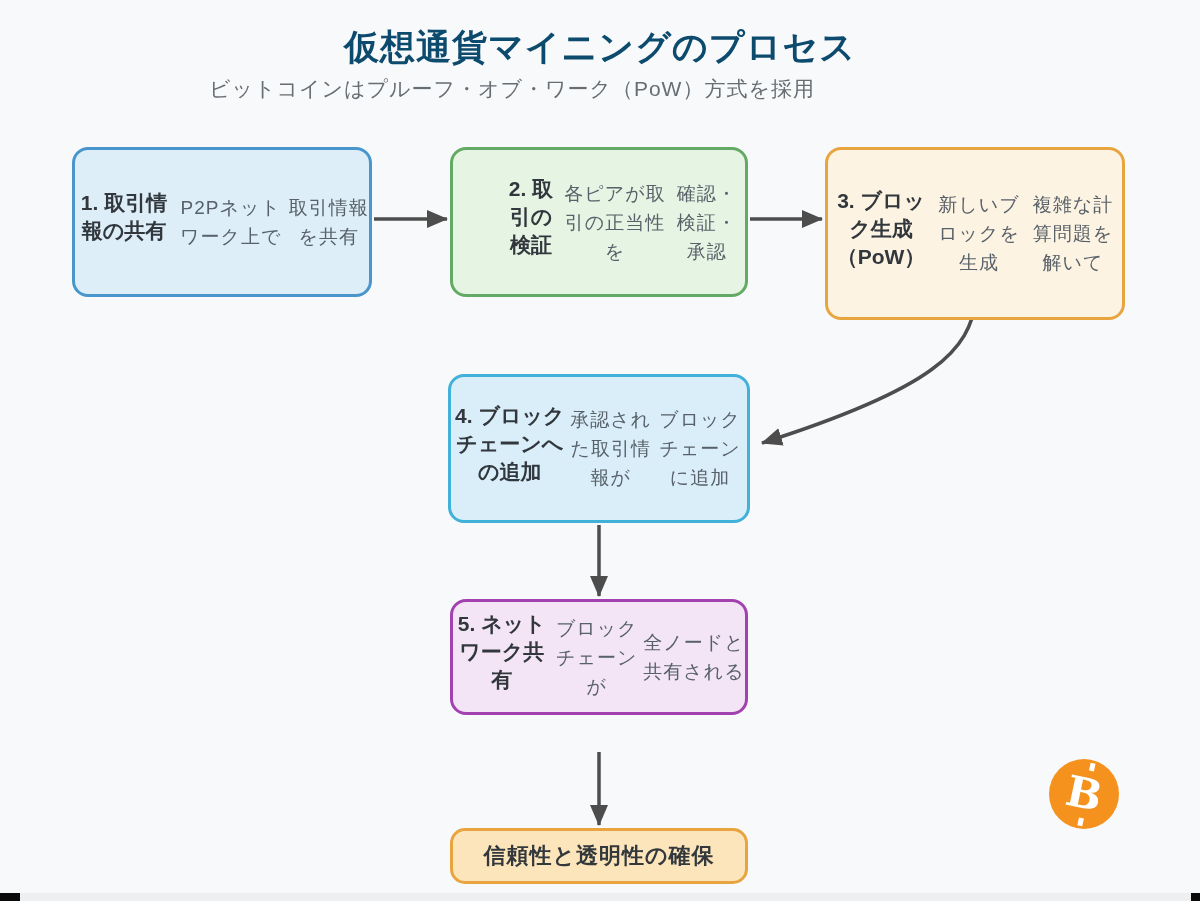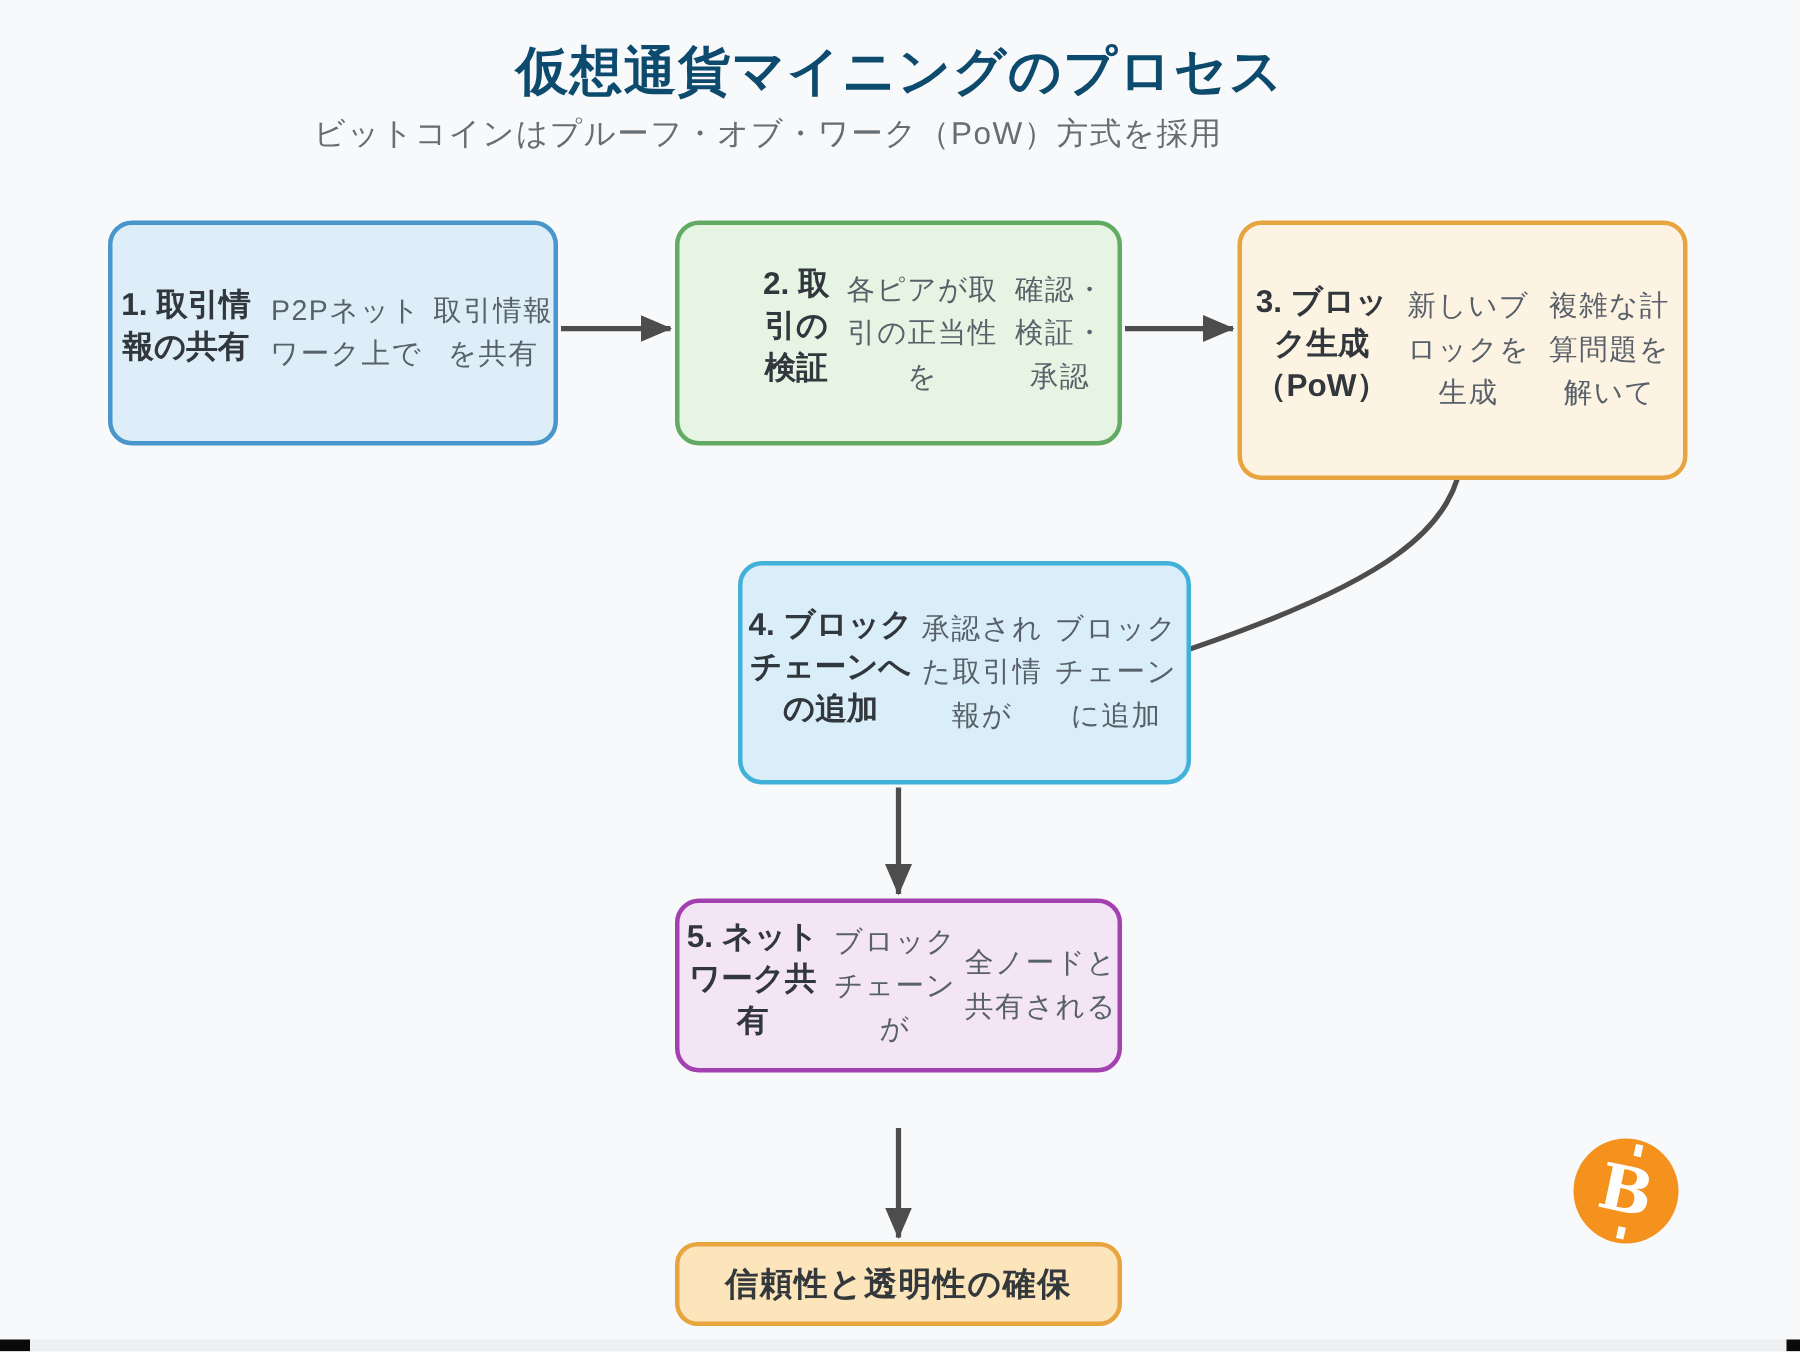--- a/index.html
+++ b/index.html
@@ -19,21 +19,21 @@
   .step-box{
     position:absolute;border:3px solid;border-radius:16px;
     display:flex;justify-content:center;align-items:center;
     text-align:center;box-sizing:border-box;
   }
   .box-title{font-size:21px;font-weight:bold;color:#31373c;margin-bottom:10px;}
   .box-body{font-size:19px;color:#586169;line-height:29px;letter-spacing:1px;}
   #box1{left:72px;top:147px;width:300px;height:150px;}
   #box2{left:450px;top:147px;width:298px;height:150px;}
   #box3{left:825px;top:147px;width:300px;height:173px;}
-  #box4{left:448px;top:374px;width:302px;height:149px;margin-left:44px;}
+  #box4{left:448px;top:374px;width:302px;height:149px;}
   #box5{left:450px;top:599px;width:298px;height:116px;}
   .result-box{
     position:absolute;left:450px;top:828px;width:298px;height:56px;
     border:3px solid;border-radius:15px;box-sizing:border-box;
     display:flex;justify-content:center;align-items:center;
     font-size:22px;font-weight:bold;color:#33383c;letter-spacing:1px;
   }
   .arrows{position:absolute;left:0;top:0;width:1200px;height:901px;}
   .arrow-shaft{stroke:#4d4d4d;stroke-width:3.5;fill:none;}
   .btc-badge{

